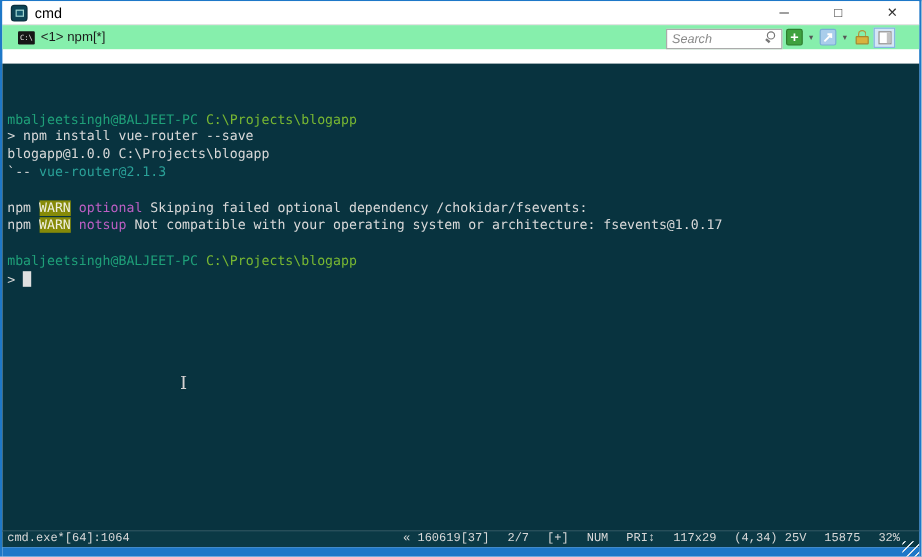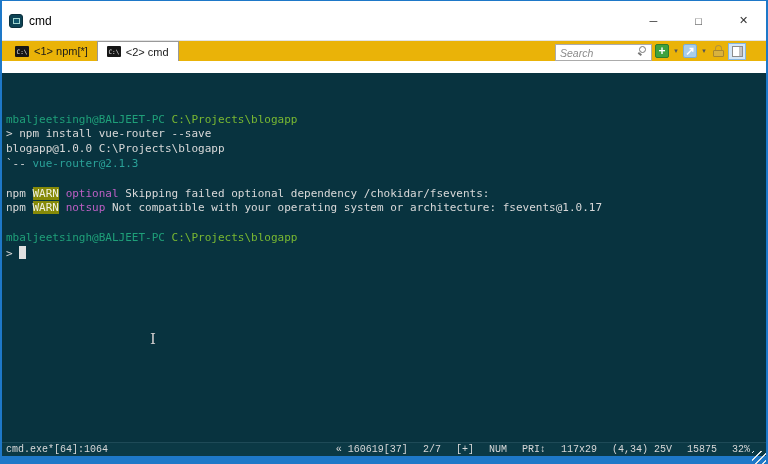--- a/index.html
+++ b/index.html
@@ -2,31 +2,31 @@
 <html><head>
 <meta charset="utf-8">
 <style>
   * { box-sizing: border-box; margin: 0; padding: 0; }
   html,body { width:768px; height:464px; overflow:hidden; background:#fff;
     font-family:"Liberation Sans", sans-serif; }
   .window { position:relative; width:768px; height:464px; display:flex; flex-direction:column;
     border-left:2px solid #1e78c8; border-right:2px solid #1e78c8; border-top:1px solid #9ec5e8; }
 
   
-  .titlebar { height:39px; background:#ffffff; display:flex; align-items:center; padding-left:7px; flex:0 0 auto; }
+  .titlebar { height:19px; background:#ffffff; display:flex; align-items:center; padding-left:7px; flex:0 0 auto; }
   .app-icon { width:14px; height:14px; background:#0d4354; border-radius:3px; border:1px solid #0a2f3c;
     display:flex; align-items:center; justify-content:center; margin-right:6px; }
   .app-icon .inner { width:7px; height:6px; border:1px solid #9fd4ce; background:#11586e; }
   .title-text { font-size:12px; color:#000; }
   .winbtns { margin-left:auto; display:flex; height:100%; }
   .winbtn { width:45px; height:100%; display:flex; align-items:center; justify-content:center;
     font-size:11px; color:#333; cursor:default; }
 
   
-  .tabbar { height:21px; background:#eab308; border-top:1px solid #e3e3e3; display:flex; align-items:stretch;
+  .tabbar { height:21px; background:#86efac; border-top:1px solid #e3e3e3; display:flex; align-items:stretch;
     padding-left:4px; flex:0 0 auto; }
   .tab { display:flex; align-items:center; gap:5px; padding:0 9px; font-size:11px; color:#1a1a1a; }
   .tab.active { background:#ffffff; border:1px solid #999; border-bottom:none; }
   .cmd-glyph { width:14px; height:11px; background:#161616; border-radius:1px; color:#e8e8e8;
     font-family:"DejaVu Sans Mono", monospace; font-size:6px; line-height:11px; text-align:center;
     flex:0 0 auto; }
   .tab-right { margin-left:auto; display:flex; align-items:center; gap:3px; padding-right:4px; }
   .searchbox { position:relative; width:97px; height:17px; }
   .searchbox input { width:100%; height:100%; border:1px solid #ababab; background:#fff; padding:0 16px 0 4px;
     font-size:10.5px; font-family:"Liberation Sans", sans-serif; color:#222; }
@@ -86,24 +86,20 @@
       <div class="winbtn">□</div>
       <div class="winbtn">✕</div>
     </div>
   </div>
 
   <div class="tabbar">
     <div class="tab">
       <span class="cmd-glyph">C:\</span>
       <span>&lt;1&gt; npm[*]</span>
     </div>
-    <div class="tab active">
-      <span class="cmd-glyph">C:\</span>
-      <span>&lt;2&gt; cmd</span>
-    </div>
 
     <div class="tab-right">
       <div class="searchbox">
         <input type="text" placeholder="Search" style="">
         <div class="mag">
             <div class="lens"></div>
             <div class="tail"></div>
           </div>
       </div>
       <div class="tbtn plus-btn">+</div>

